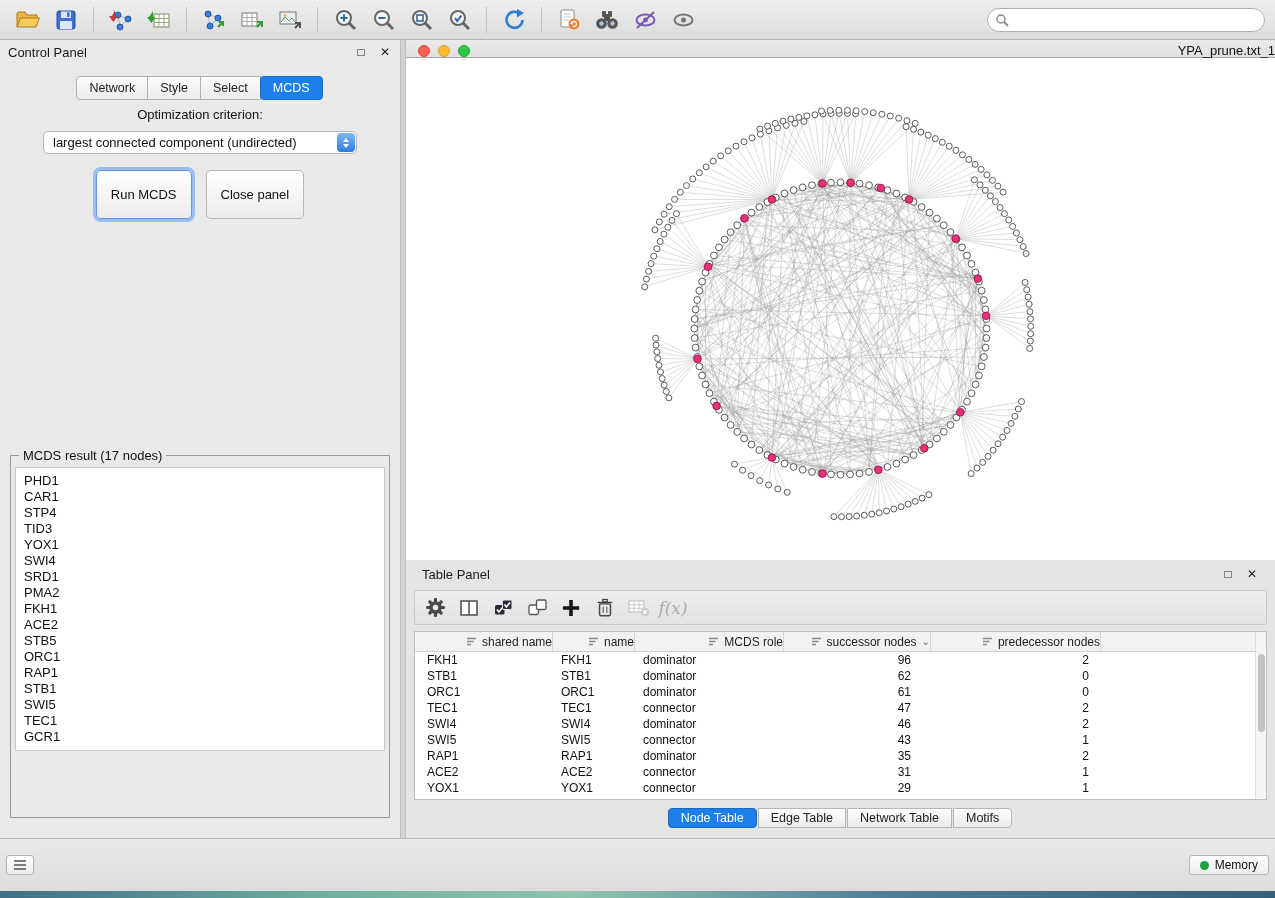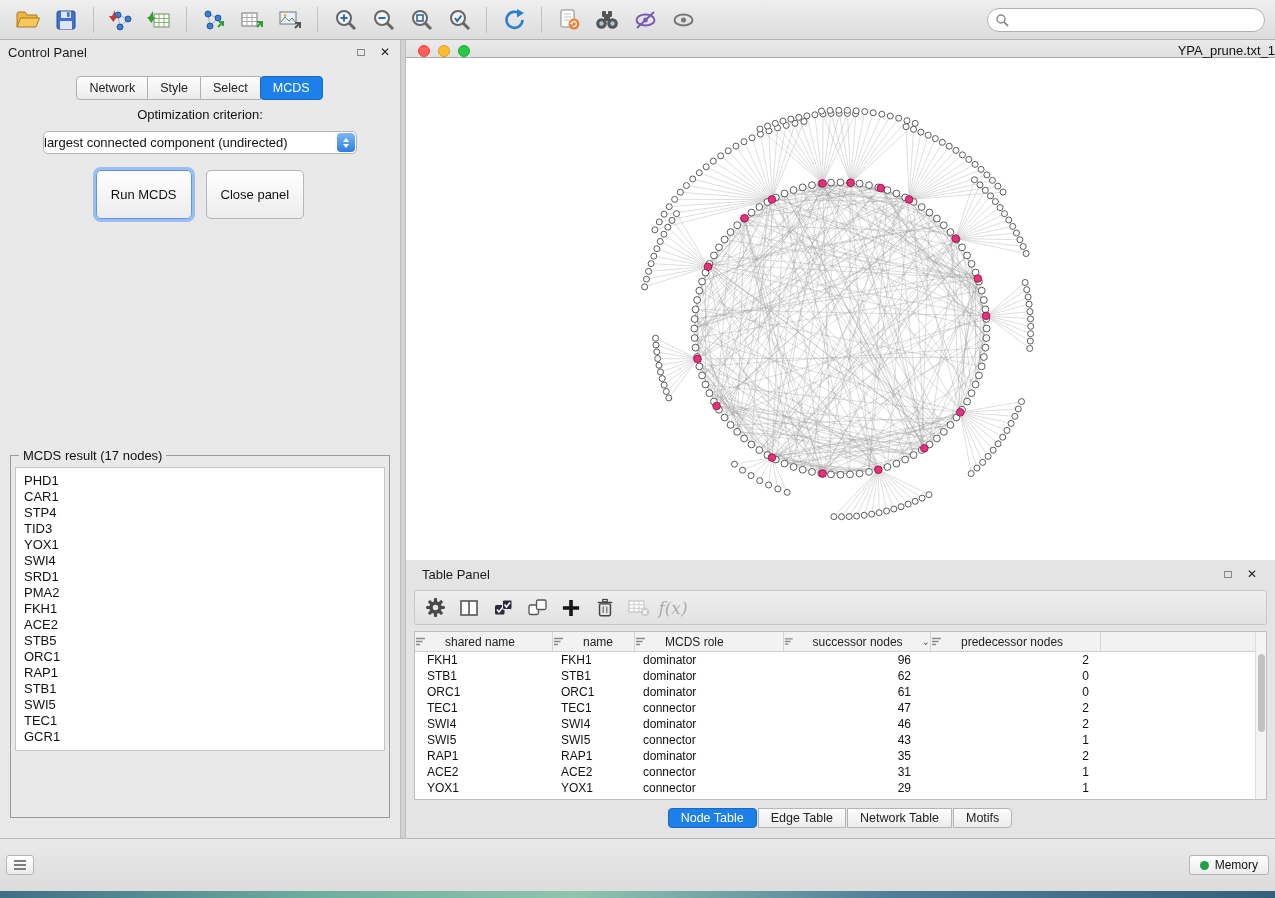--- a/index.html
+++ b/index.html
@@ -25,21 +25,21 @@
   .panel-header{height:24px;display:flex;align-items:center;padding:0 8px;flex:0 0 auto}
   .panel-title{font-size:13px;color:#1a1a1a}
   .win-btns{margin-left:auto;display:flex;gap:10px;align-items:center}
   .win-btn{font-size:12px;line-height:12px;color:#222;width:14px;height:14px;display:flex;align-items:center;justify-content:center}
 
   .cp-tabs{display:flex;justify-content:center;margin-top:12px}
   .cp-tab{padding:4px 12px;font-size:12.5px;border:1px solid #b0b0b0;background:linear-gradient(#fdfdfd,#ebebeb);margin-left:-1px;color:#222}
   .cp-tab:first-child{border-radius:4px 0 0 4px}
   .cp-tab.active{background:#1d80ea;color:#fff;border-color:#176ac4;border-radius:4px;position:relative;z-index:1}
   .cp-label{text-align:center;margin-top:7px;font-size:13px}
-  .select{width:314px;height:23px;margin:9px auto 0;background:#fff;border:1px solid #b4b4b4;border-radius:5px;display:flex;align-items:center;position:relative;font-size:13px;white-space:nowrap}
+  .select{width:314px;height:23px;margin:9px auto 0;background:#fff;border:1px solid #b4b4b4;border-radius:5px;display:flex;align-items:center;position:relative;padding-left:9px;font-size:13px;white-space:nowrap}
   .stepper{position:absolute;right:1px;top:1px;bottom:1px;width:18px;border-radius:4px;background:linear-gradient(#7db8f8,#2d7de0);display:flex;flex-direction:column;align-items:center;justify-content:center}
   .tri-up{width:0;height:0;border-left:3.5px solid transparent;border-right:3.5px solid transparent;border-bottom:4.5px solid #fff;margin-bottom:2px}
   .tri-down{width:0;height:0;border-left:3.5px solid transparent;border-right:3.5px solid transparent;border-top:4.5px solid #fff}
   .cp-buttons{display:flex;justify-content:center;gap:14px;margin-top:16px}
   .mac-btn{background:linear-gradient(#ffffff,#ececec);border:1px solid #b6b6b6;border-radius:5px;padding:16px 14px;font-size:13px}
   .mac-btn.default-focus{box-shadow:0 0 0 3px rgba(77,145,245,.5);border-color:#5f97e0}
   .cp-spacer{flex:1}
   .mcds-fieldset{margin:0 10px 20px 10px;height:370px;border:1px solid #9a9a9a;padding:4px;display:flex;flex-direction:column}
   .mcds-fieldset legend{font-size:13px;padding:0 4px;margin-left:4px}
   .mcds-list{background:#fff;border:1px solid #c6c6c6;flex:1;overflow:hidden;padding:5px 8px}
@@ -57,21 +57,21 @@
   .net-canvas svg{display:block;width:100%;height:100%}
 
   
   .table-panel{flex:1;display:flex;flex-direction:column;background:#e4e4e4;padding:2px 8px 0 8px;min-height:0}
   .tp-toolbar{height:40px;margin-top:4px;background:linear-gradient(#eeeeee,#e2e2e2);border:1px solid #c8c8c8;border-radius:2px;display:flex;align-items:center;padding:0 8px;gap:10px}
   .tp-ic{width:24px;height:24px;display:flex;align-items:center;justify-content:center}
   .fx{font-family:"DejaVu Serif","Liberation Serif",serif;font-style:italic;color:#aaa;font-size:17px}
   .table-wrap{position:relative;margin-top:6px;background:#fff;border:1px solid #bfbfbf;height:192px;overflow:hidden}
   .thead,.tr{display:grid;grid-template-columns:138px 82px 149px 147px 170px 1fr}
   .thead{height:20px;background:#f2f2f2;border-bottom:1px solid #d0d0d0}
-  .th{display:flex;align-items:center;justify-content:flex-start;gap:19px;font-size:12px;color:#222;border-right:1px solid #d6d6d6;overflow:hidden;white-space:nowrap}
+  .th{display:flex;align-items:center;justify-content:flex-end;gap:5px;font-size:12px;color:#222;border-right:1px solid #d6d6d6;overflow:hidden;white-space:nowrap}
   .chev{color:#666;font-size:10px;line-height:10px}
   .tr{height:16px;line-height:16px;font-size:12px}
   .td{overflow:hidden;white-space:nowrap}
   .td0{padding-left:12px}.td1{padding-left:8px}.td2{padding-left:8px}
   .td3{text-align:right;padding-right:20px}.td4{text-align:right;padding-right:12px}
   .vscroll{position:absolute;right:0;top:0;bottom:0;width:11px;background:#f4f4f4;border-left:1px solid #ddd}
   .vthumb{position:absolute;left:2px;width:7px;top:22px;height:78px;background:#c2c2c2;border-radius:4px}
   .tp-tabs{display:flex;justify-content:center;gap:2px;margin:8px 0 10px 0}
   .tp-tab{padding:2px 12px;font-size:12.5px;border:1px solid #b5b5b5;background:linear-gradient(#fdfdfd,#ebebeb);margin-left:-1px;color:#222}
   .tp-tab:first-child{border-radius:4px 0 0 4px}

